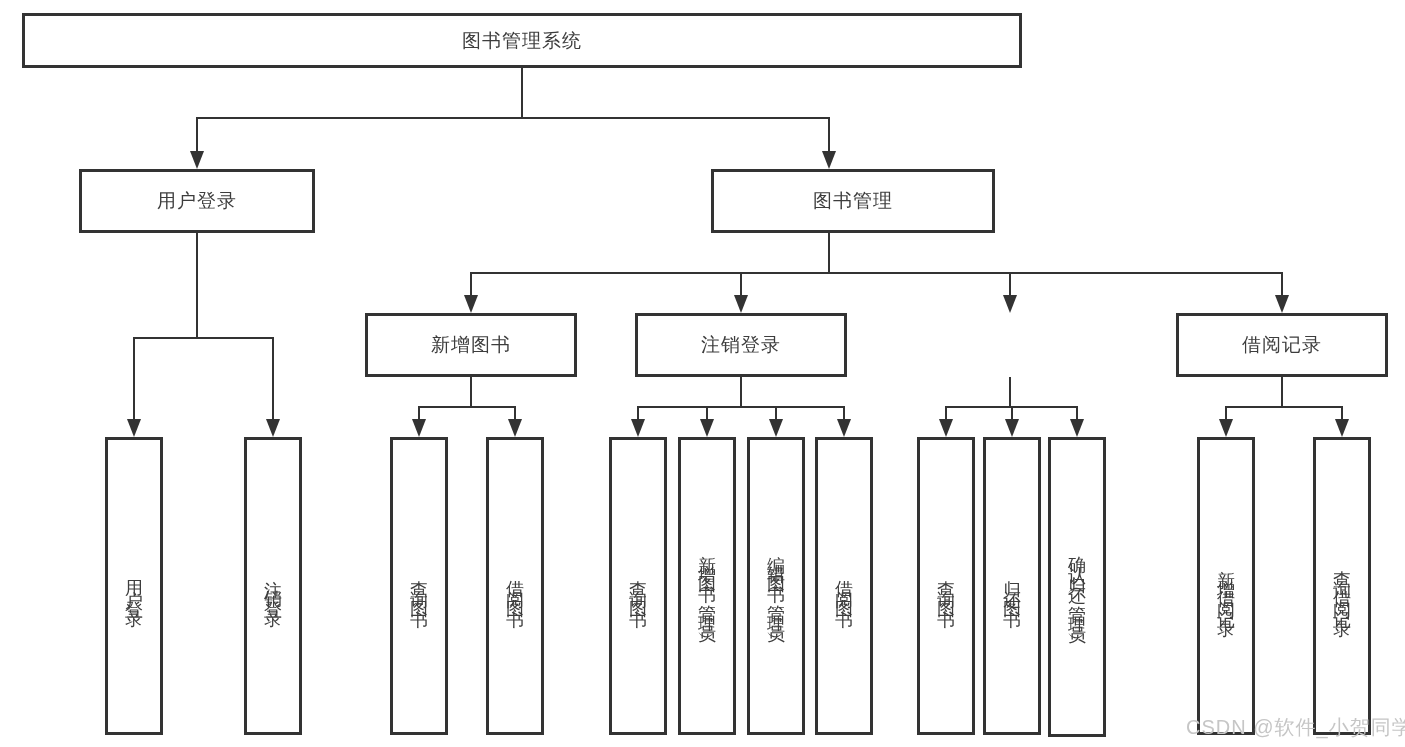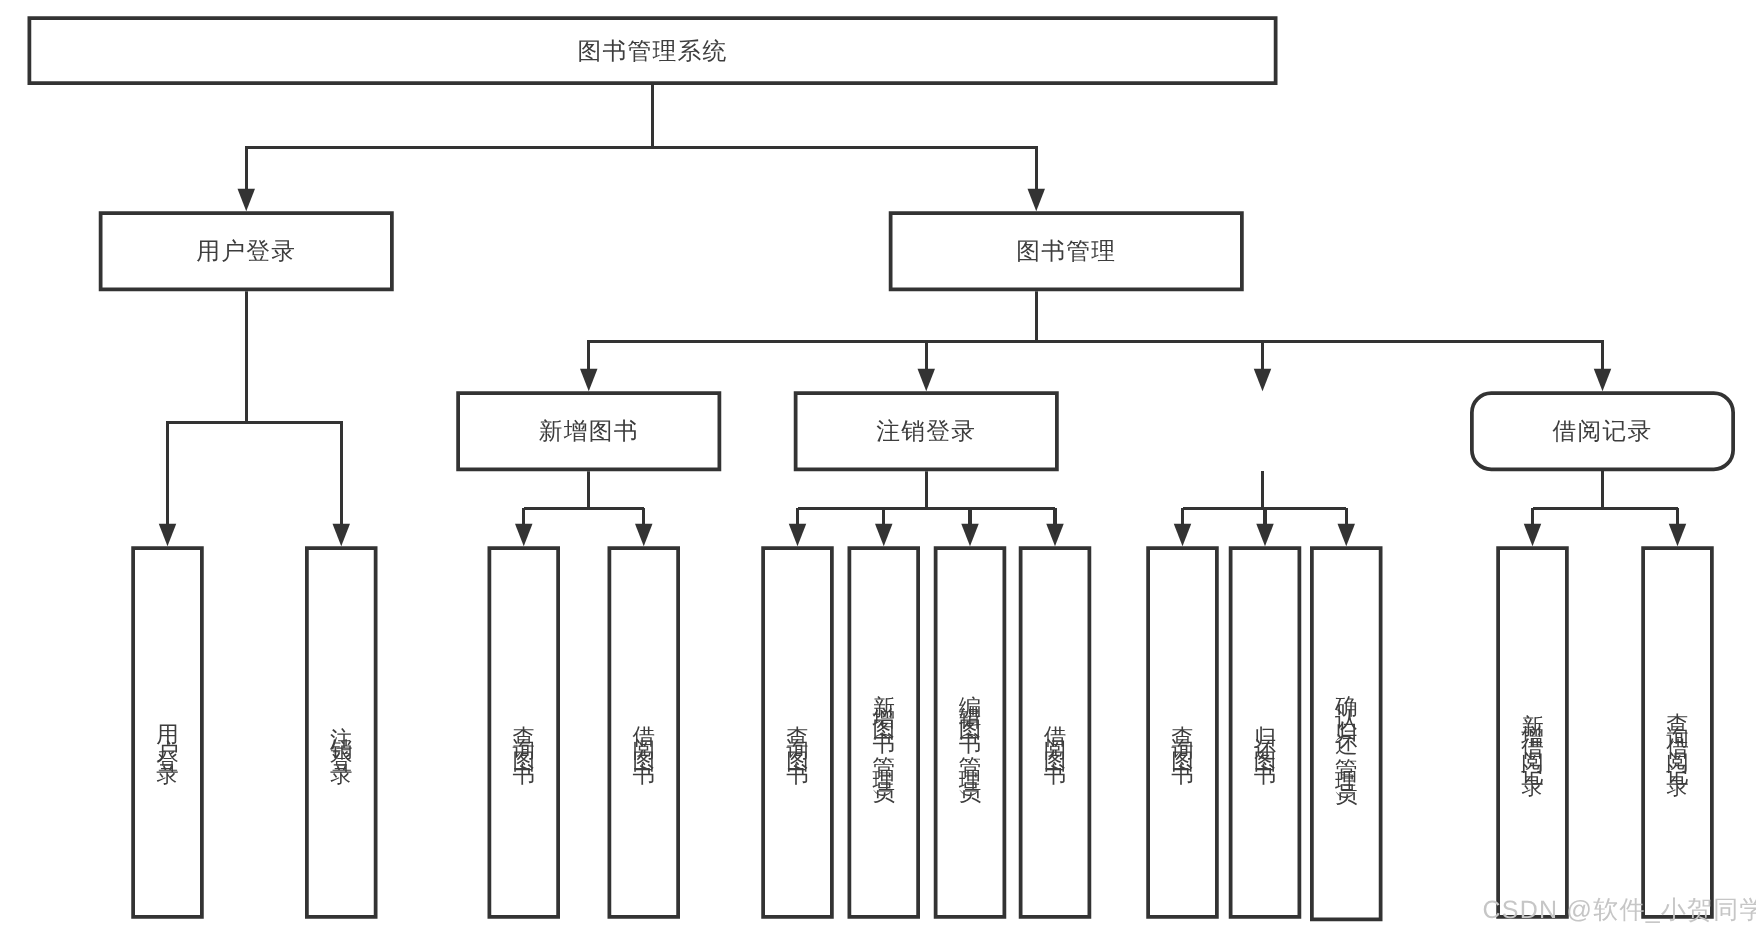--- a/index.html
+++ b/index.html
@@ -106,21 +106,21 @@
     </g>
   </svg>
 
   <div class="node h-node" style="left:22px; top:13px; width:1000px; height:55px;">图书管理系统</div>
 
   <div class="node h-node" style="left:79px; top:169px; width:236px; height:64px;">用户登录</div>
   <div class="node h-node" style="left:711px; top:169px; width:284px; height:64px;">图书管理</div>
 
   <div class="node h-node" style="left:365px; top:313px; width:212px; height:64px;">新增图书</div>
   <div class="node h-node" style="left:635px; top:313px; width:212px; height:64px;">注销登录</div>
-  <div class="node h-node" style="left:1176px; top:313px; width:212px; height:64px;border-radius:17px;">借阅记录</div>
+  <div class="node h-node" style="left:1176px; top:313px; width:212px; height:64px;">借阅记录</div>
 
   <div class="node v-node" style="left:105px; top:437px; width:58px; height:298px;">用户登录</div>
   <div class="node v-node" style="left:244px; top:437px; width:58px; height:298px;">注销登录</div>
 
   <div class="node v-node" style="left:390px; top:437px; width:58px; height:298px;">查询图书</div>
   <div class="node v-node" style="left:486px; top:437px; width:58px; height:298px;">借阅图书</div>
 
   <div class="node v-node" style="left:609px; top:437px; width:58px; height:298px;">查询图书</div>
   <div class="node v-node" style="left:678px; top:437px; width:58px; height:298px;">新增图书（管理员）</div>
   <div class="node v-node" style="left:747px; top:437px; width:58px; height:298px;">编辑图书（管理员）</div>

